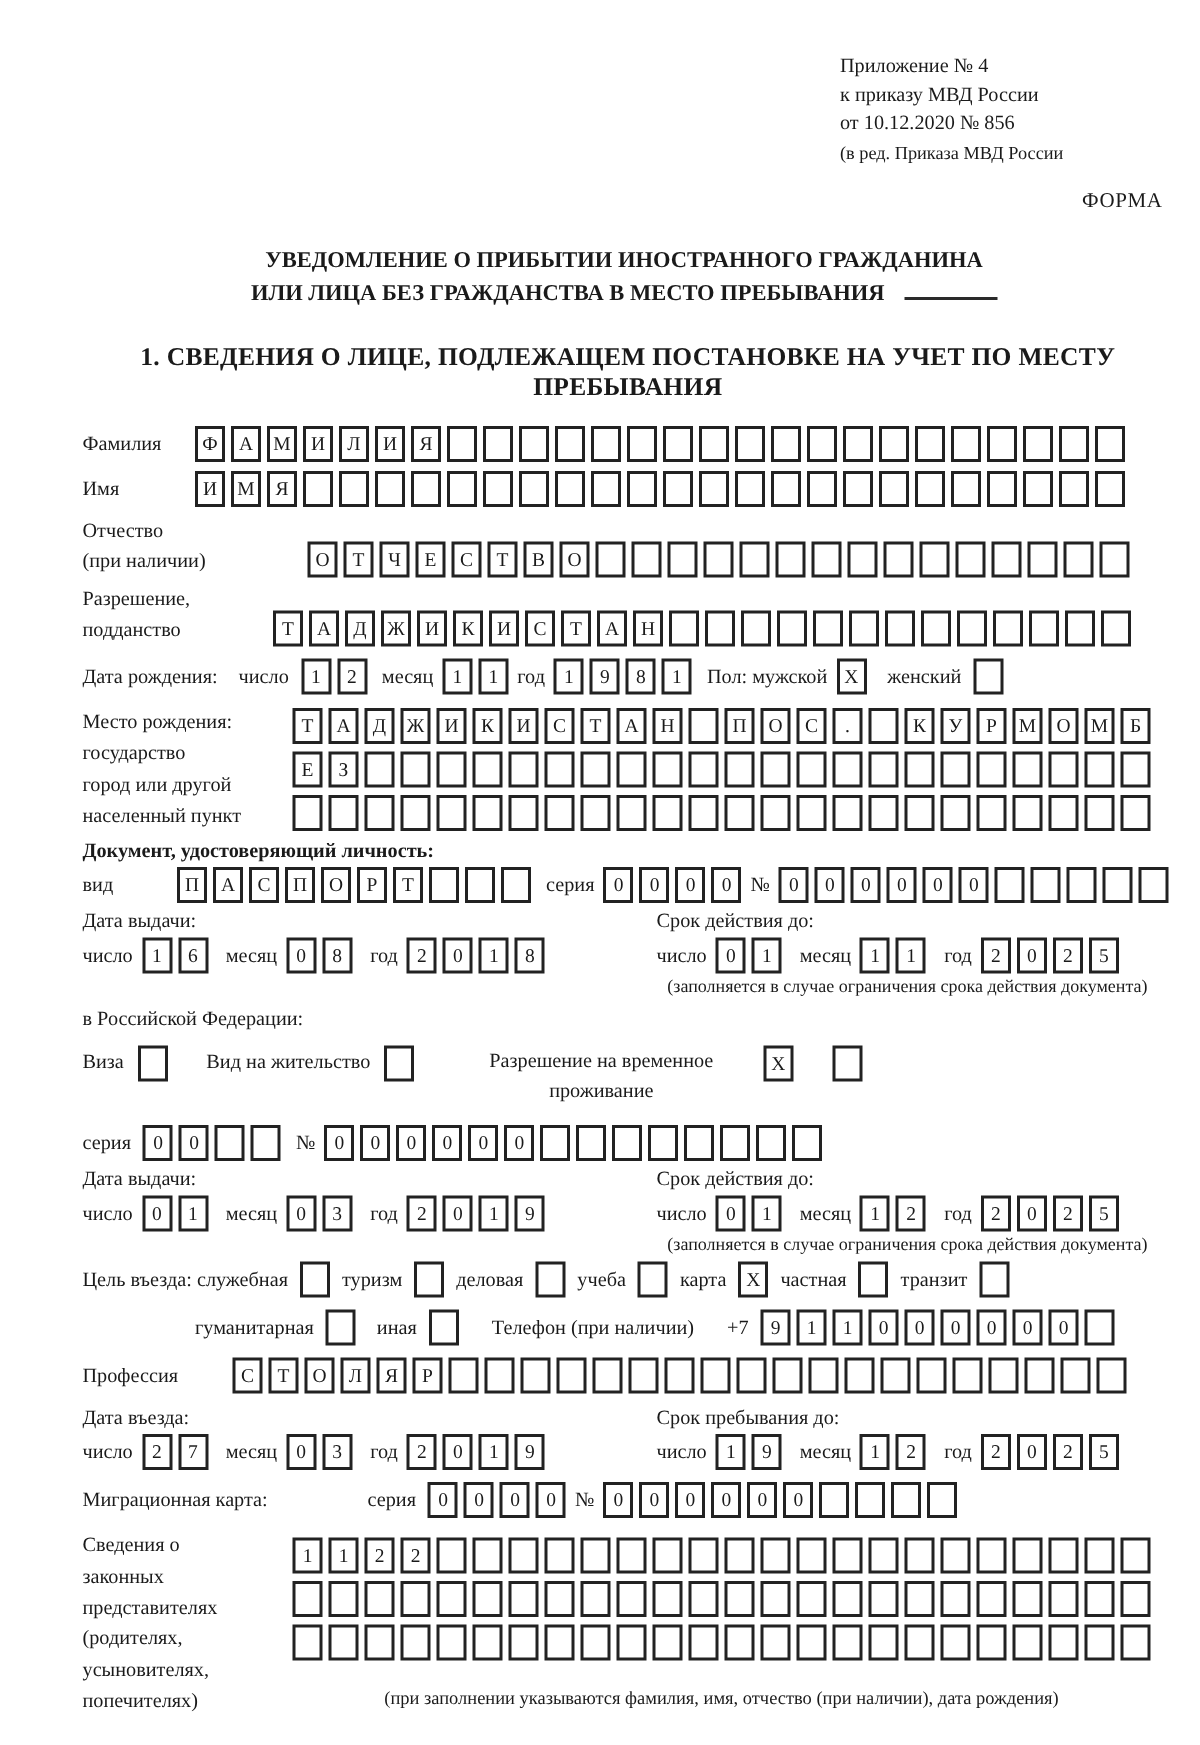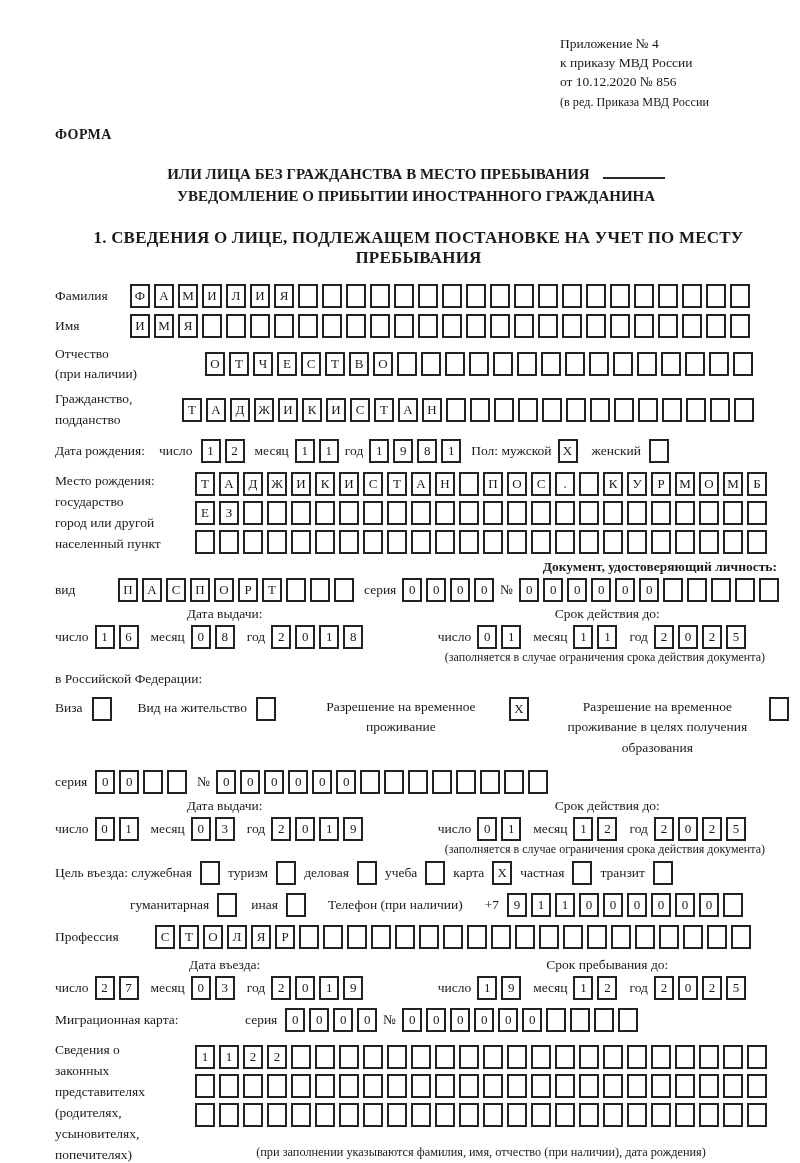--- a/index.html
+++ b/index.html
@@ -2,44 +2,44 @@
 <html><head>
 <meta charset="utf-8">
 <style>
   html,body{margin:0;padding:0;background:#ffffff;}
   .page{width:800px;min-height:1163px;box-sizing:border-box;padding:34px 23px 18px 55px;
         font-family:"Liberation Serif","DejaVu Serif",serif;color:#1a1a1a;font-size:13.5px;}
   
   .hdr-right{margin-left:505px;width:218px;line-height:1.42;}
   .hdr-right .small{font-size:12.2px;line-height:1.4;}
   .hdr-right .gap{margin-top:3px;}
-  .forma{font-weight:bold;font-size:14px;margin-top:15px;padding-right:2px;letter-spacing:.4px;}
+  .forma{text-align:right;font-weight:normal;font-size:14px;margin-top:15px;padding-right:2px;letter-spacing:.4px;}
   
   .title{text-align:center;font-weight:bold;font-size:15px;margin-top:20px;line-height:1.5;}
   .blank{display:inline-block;width:62px;border-bottom:2px solid #2a2a2a;margin-left:13px;}
   .sec{font-weight:bold;font-size:17px;margin-top:20px;margin-left:5px;letter-spacing:.2px;text-align:center;}
   
   .row{display:flex;align-items:center;}
-  .row.top{align-items:center;}
+  .row.top{align-items:flex-end;}
   .lbl{flex:none;}
   .w75{width:75px;} .w150{width:150px;} .w127{width:127px;} .w140{width:140px;} .w100{width:100px;} .w63{width:63px;} .w190{width:190px;}
   .mt3{margin-top:3px;} .mt4{margin-top:4px;} .mt6{margin-top:6px;} .mt8{margin-top:8px;} .mt12{margin-top:12px;} .mt16{margin-top:16px;}
   .cells{display:flex;gap:4px;flex:none;}
   .cell{flex:none;width:20px;height:24px;border:2px solid #222;box-sizing:border-box;
         display:flex;align-items:center;justify-content:center;font-size:13px;background:#fff;}
   .ml6{margin-left:6px;} .ml10{margin-left:10px;} .ml14{margin-left:14px;}
   .mr6{margin-right:6px;} .mr8{margin-right:8px;}
   .lh{line-height:1.5;}
   
   .lblcol{flex:none;line-height:1.55;}
   
   .daterow{display:flex;justify-content:space-between;position:relative;}
   .daterow.noted{margin-bottom:20px;}
   .dgroup{width:47%;}
-  .dhead{text-align:center;margin-bottom:3px;}
+  .dhead{text-align:left;margin-bottom:3px;}
   .dfields{display:flex;align-items:center;}
   .dfields .dl{margin:0 6px 0 12px;flex:none;}
   .dfields .dl:first-child{margin-left:0;}
   .dnote{position:absolute;right:12px;top:100%;margin-top:1px;font-size:12px;white-space:nowrap;}
   
   .checksrow{display:flex;align-items:flex-start;column-gap:9px;margin-top:8px;}
   .chklbl{flex:none;margin-top:3px;text-align:center;}
   .wrap2{width:198px;text-align:center;line-height:1.5;margin-top:0;}
   .wrap3{width:205px;text-align:center;line-height:1.5;margin-top:0;}
   .chkgap{width:8px;flex:none;}
@@ -56,22 +56,22 @@
 
   <div class="hdr-right">
     <div>Приложение № 4</div>
     <div>к приказу МВД России</div>
     <div>от 10.12.2020 № 856</div>
     <div class="small gap">(в ред. Приказа МВД России</div>
   </div>
   <div class="forma">ФОРМА</div>
 
   <div class="title">
+    <div>УВЕДОМЛЕНИЕ О ПРИБЫТИИ ИНОСТРАННОГО ГРАЖДАНИНА</div>
     <div><span>ИЛИ ЛИЦА БЕЗ ГРАЖДАНСТВА В МЕСТО ПРЕБЫВАНИЯ</span><span class="blank"></span></div>
-    <div>УВЕДОМЛЕНИЕ О ПРИБЫТИИ ИНОСТРАННОГО ГРАЖДАНИНА</div>
   </div>
 
   <div class="sec">1. СВЕДЕНИЯ О ЛИЦЕ, ПОДЛЕЖАЩЕМ ПОСТАНОВКЕ НА УЧЕТ ПО МЕСТУ ПРЕБЫВАНИЯ</div>
 
   <div class="row mt16">
     <span class="lbl w75">Фамилия</span>
     <span class="cells">
         <span class="cell">Ф</span>
         <span class="cell">А</span>
         <span class="cell">М</span>
@@ -160,21 +160,21 @@
         <span class="cell"></span>
         <span class="cell"></span>
         <span class="cell"></span>
         <span class="cell"></span>
         <span class="cell"></span>
       </span>
   </div>
 
   <div class="row top mt4">
     <span class="lblcol w127">
-      <span>Гражданство,</span><br>
+      <span>Разрешение,</span><br>
       <span>подданство</span>
     </span>
     <span class="cells">
         <span class="cell">Т</span>
         <span class="cell">А</span>
         <span class="cell">Д</span>
         <span class="cell">Ж</span>
         <span class="cell">И</span>
         <span class="cell">К</span>
         <span class="cell">И</span>
@@ -305,21 +305,21 @@
           <span class="cell"></span>
           <span class="cell"></span>
           <span class="cell"></span>
           <span class="cell"></span>
           <span class="cell"></span>
           <span class="cell"></span>
         </span>
     </span>
   </div>
 
-  <div class="mt4" style="text-align:right;font-weight:bold;">Документ, удостоверяющий личность:</div>
+  <div class="mt4" style="text-align:left;font-weight:bold;">Документ, удостоверяющий личность:</div>
 
   <div class="row mt3">
     <span class="lbl w63">вид</span>
     <span class="cells">
         <span class="cell">П</span>
         <span class="cell">А</span>
         <span class="cell">С</span>
         <span class="cell">П</span>
         <span class="cell">О</span>
         <span class="cell">Р</span>
@@ -404,21 +404,20 @@
   <div class="checksrow">
     <span class="chklbl">Виза</span>
     <span class="cell"></span>
     <span class="chkgap"></span>
     <span class="chklbl">Вид на жительство</span>
     <span class="cell"></span>
     <span class="chkgap"></span>
     <span class="chklbl wrap2">Разрешение на временное проживание</span>
     <span class="cell">X</span>
     <span class="chkgap"></span>
-    <span class="chklbl wrap3">Разрешение на временное проживание в целях получения образования</span>
     <span class="cell"></span>
   </div>
 
   <div class="row mt12">
     <span class="lbl mr8">серия</span>
     <span class="cells">
         <span class="cell">0</span>
         <span class="cell">0</span>
         <span class="cell"></span>
         <span class="cell"></span>

